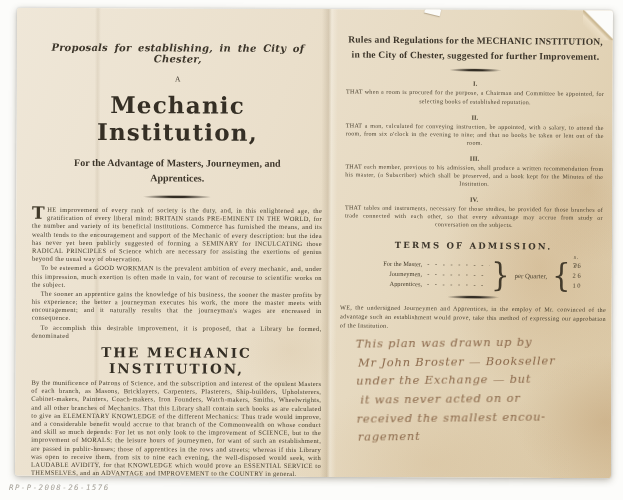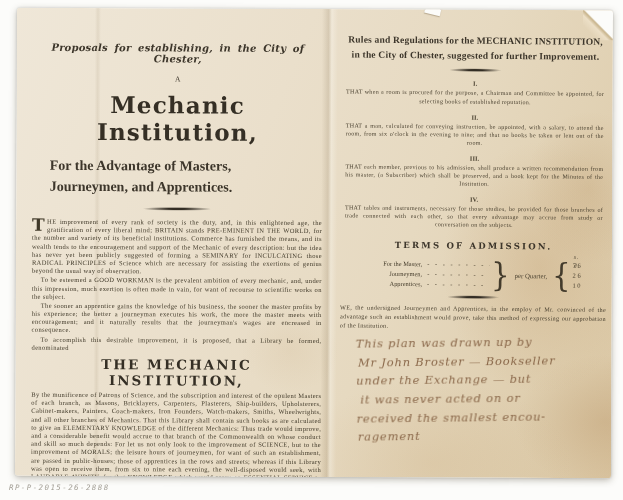--- a/index.html
+++ b/index.html
@@ -46,21 +46,21 @@
   .lp-kicker{
     text-align:center;font-style:italic;font-weight:bold;font-size:10px;
     font-family:"DejaVu Serif", serif;word-spacing:3px;letter-spacing:0.2px;
   }
   .lp-a{text-align:center;font-size:7.5px;margin-top:10px;}
   .lp-title{
     text-align:center;font-weight:bold;font-size:23px;letter-spacing:1.2px;word-spacing:9px;
     margin-top:8px;font-family:"DejaVu Serif", serif;color:#352f25;
   }
   .lp-subtitle{
-    font-weight:bold;font-size:14px;line-height:1.5;
+    text-align:center;font-weight:bold;font-size:10px;line-height:1.5;
     margin:10px auto 0;width:255px;
   }
   .divider{
     width:92px;height:3px;margin:10px auto 8px;
     background:radial-gradient(50% 100% at 50% 50%, #332d24 22%, rgba(51,45,36,0) 75%);
   }
   .divider.small{width:70px;margin:6px auto 4px;}
   .lp-body p{
     font-size:6.5px;line-height:1.26;letter-spacing:0.35px;
     text-align:justify;margin:0 0 1px 0;color:#403929;
@@ -214,13 +214,13 @@
       <div class="note-line">This plan was drawn up by</div>
       <div class="note-line">Mr John Broster — Bookseller</div>
       <div class="note-line">under the Exchange — but</div>
       <div class="note-line">it was never acted on or</div>
       <div class="note-line">received the smallest encou-</div>
       <div class="note-line">ragement</div>
     </div>
   </div>
 </div>
 
-<div class="catalog">RP-P-2015-26-2888</div>
+<div class="catalog">RP-P-2008-26-1576</div>
 
 </body></html>

